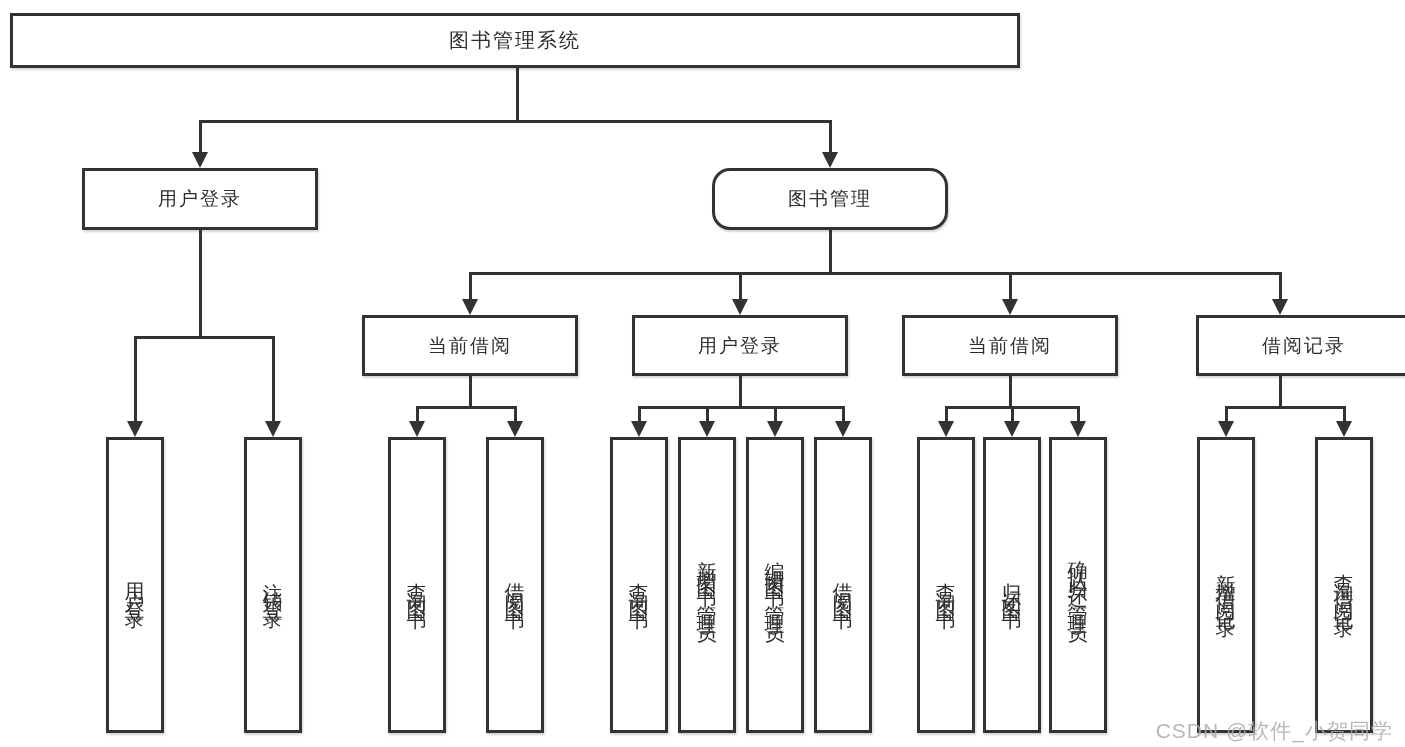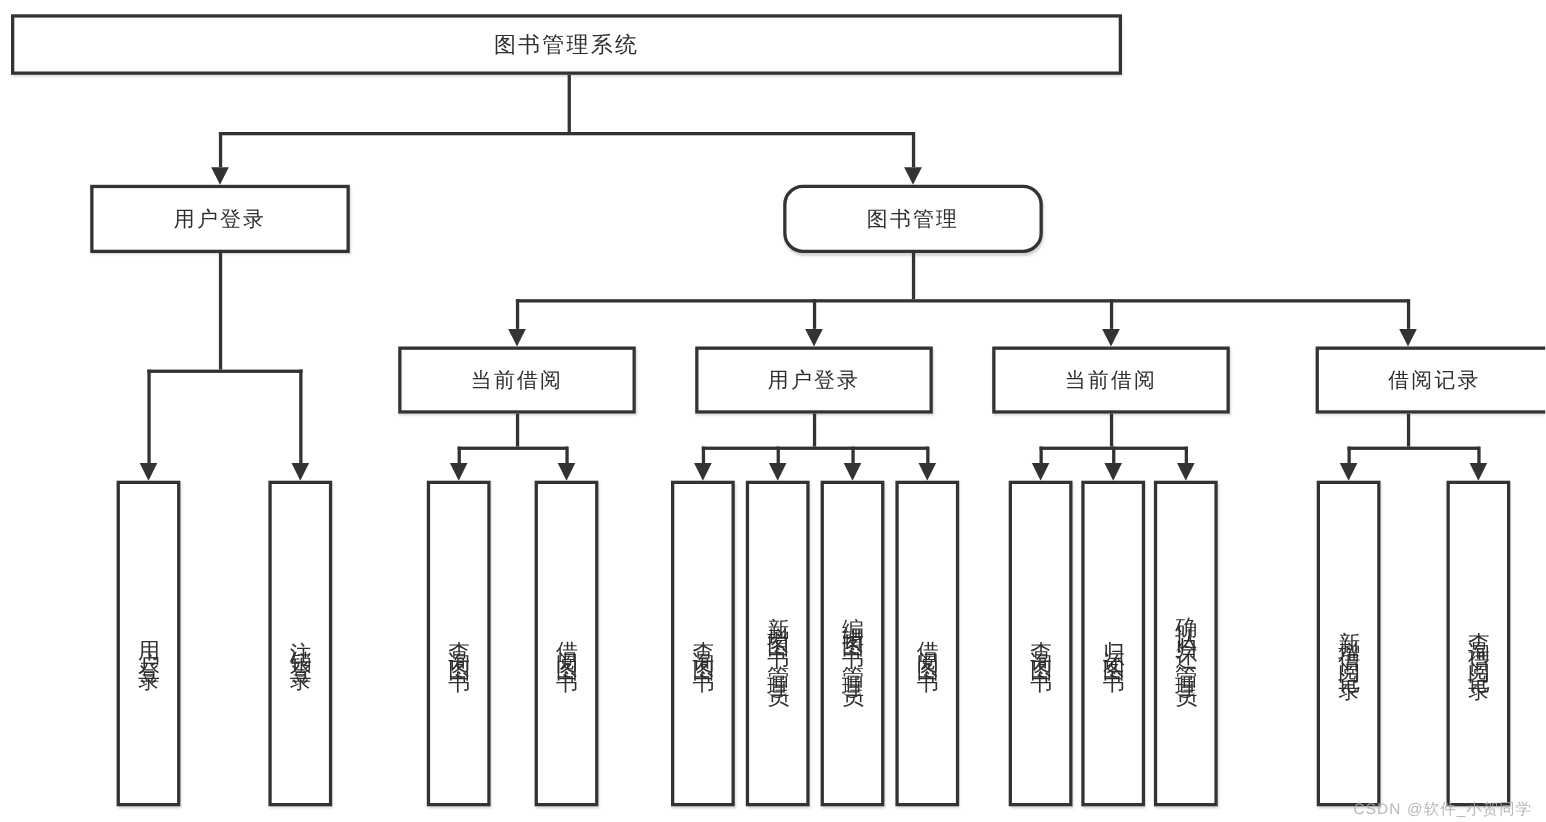--- a/index.html
+++ b/index.html
@@ -23,21 +23,21 @@
   .hline { position:absolute; height:3px; background:#333333; }
   .arrow { position:absolute; width:3px; background:#333333; }
   .arrow::after {
     content:""; position:absolute; left:-7px; bottom:-16px;
     width:0; height:0;
     border-left:8px solid transparent; border-right:8px solid transparent;
     border-top:16px solid #333333;
   }
   .watermark {
     position:absolute; right:12px; bottom:2px; z-index:5;
-    font-size:14px; letter-spacing:1px; color:rgba(172,172,172,0.85);
+    font-size:21px; letter-spacing:1px; color:rgba(172,172,172,0.85);
   }
 </style>
 </head>
 <body>
 
 <div class="canvas">
 
   <div class="node h-node root-node" style="left:10px; top:13px; width:1010px; height:55px;">
     <span>图书管理系统</span>
   </div>

